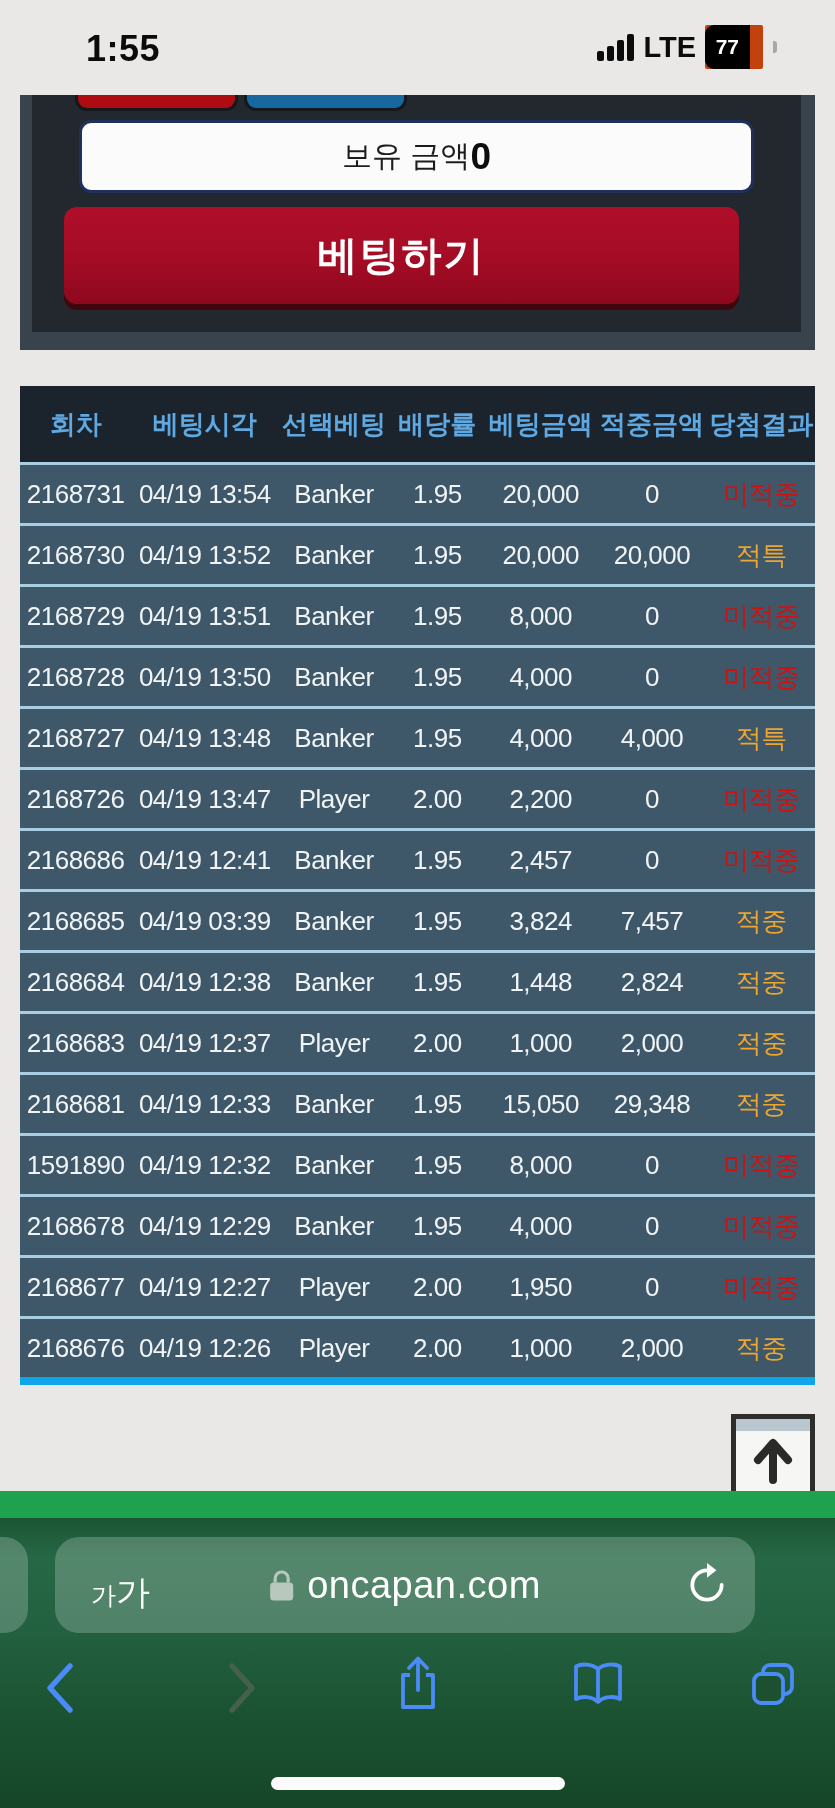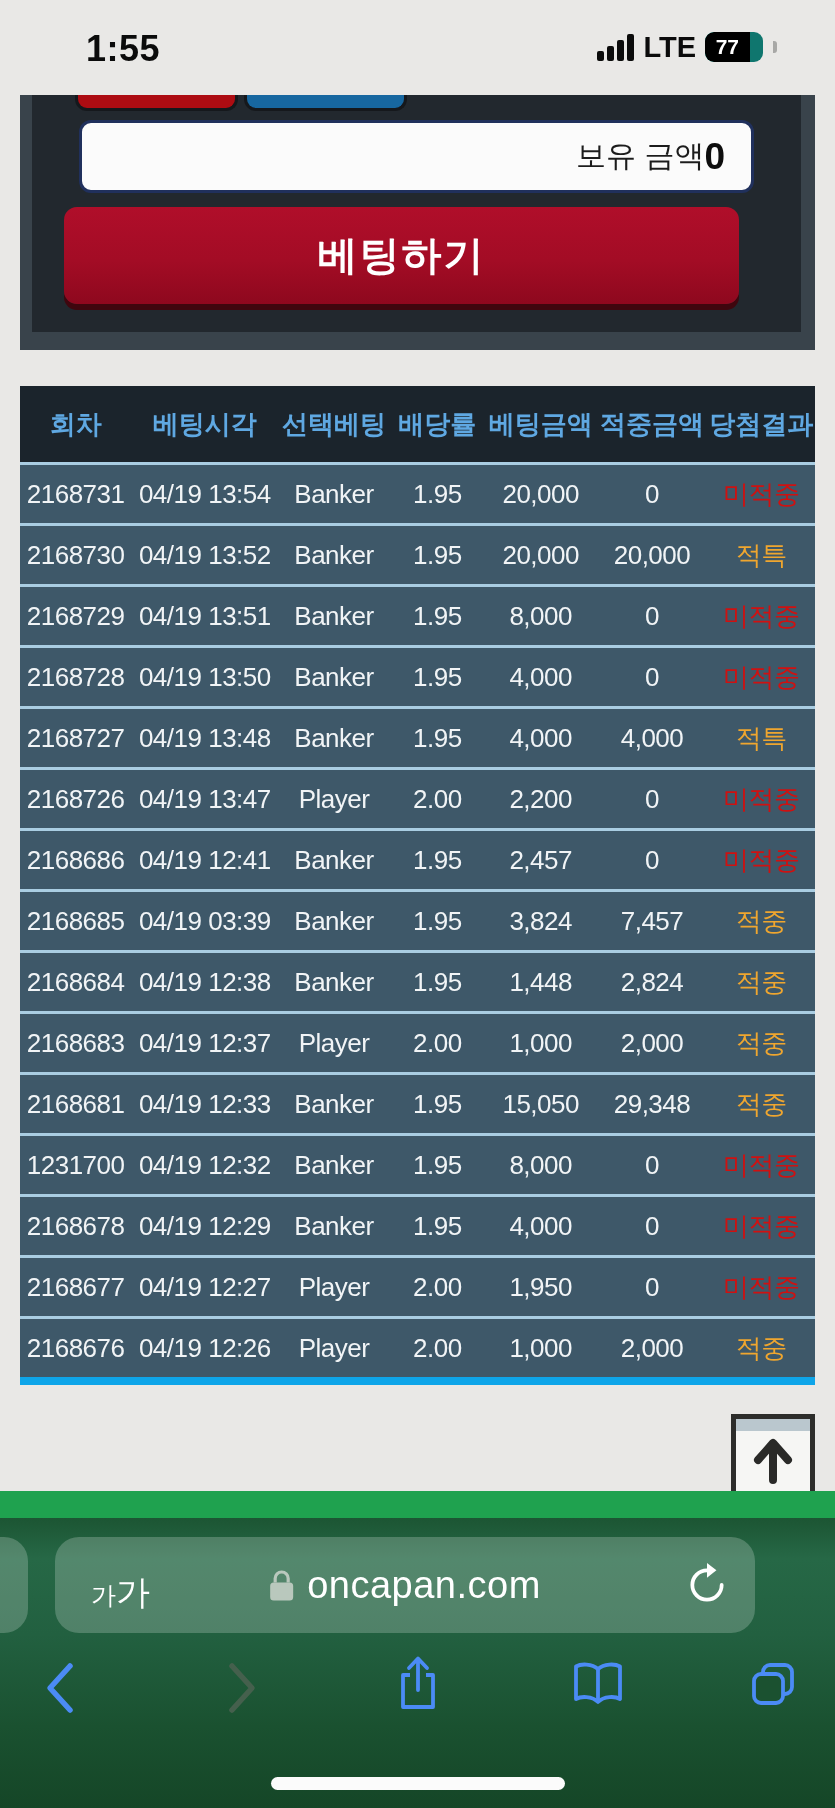--- a/index.html
+++ b/index.html
@@ -13,32 +13,32 @@
 
   
   .status-bar { position:absolute; top:0; left:0; width:835px; height:90px; }
   .sb-time { position:absolute; left:86px; top:28px; font-size:36px; font-weight:700; color:#0b0b0b; letter-spacing:0.5px; }
   .sb-right { position:absolute; right:58px; top:30px; display:flex; align-items:center; gap:9px; height:34px; }
   .signal { display:flex; align-items:flex-end; gap:3px; height:28px; }
   .signal i { display:block; width:7px; background:#0b0b0b; border-radius:2px; }
   .signal i:nth-child(1){height:10px}.signal i:nth-child(2){height:15px}
   .signal i:nth-child(3){height:21px}.signal i:nth-child(4){height:27px}
   .sb-lte { font-size:29px; font-weight:600; color:#0b0b0b; }
-  .battery { position:relative; width:58px; height:30px; border-radius:9px; background:#0f766e; overflow:hidden; }
+  .battery { position:relative; width:58px; height:44px; border-radius:2px; background:#c2410c; overflow:hidden; }
   .battery-fill { position:absolute; left:0; top:0; bottom:0; background:#000; border-radius:9px 0 0 9px; }
   .battery-num { position:absolute; left:0; top:0; bottom:0; width:77%; display:flex; align-items:center; justify-content:center; color:#fff; font-size:21px; font-weight:700; }
   .battery-nub { width:4px; height:12px; background:#a8a8a6; border-radius:0 3px 3px 0; margin-left:1px; }
 
   
   .bet-panel { position:absolute; left:20px; top:95px; width:795px; height:255px; background:#39434b; }
   .panel-inner { position:absolute; left:12px; right:14px; top:0; bottom:18px; background:#22282e; }
   .stub-btn { position:absolute; top:0; height:16px; border:3px solid #15181c; border-top:none; border-radius:0 0 12px 12px; }
   .stub-red { left:43px; width:163px; background:#ad0c12; }
   .stub-blue { left:212px; width:163px; background:#1767a0; }
-  .balance-box { position:absolute; left:47px; top:25px; width:675px; height:73px; background:#fbfbfb; border:3px solid #20305c; border-radius:12px; display:flex; align-items:center; justify-content:flex-end; padding:0 26px; }
+  .balance-box { position:absolute; left:47px; top:25px; width:675px; height:73px; background:#fbfbfb; border:3px solid #20305c; border-radius:12px; display:flex; align-items:center; justify-content:center; padding:0 26px; }
   .balance-label { font-size:30px; color:#1c1c1c; font-weight:500; }
   .balance-value { font-size:37px; color:#0d0d0d; font-weight:700; }
   .bet-button { position:absolute; left:32px; top:112px; width:675px; height:97px; background:linear-gradient(180deg,#b00e2a 0%,#a30c25 55%,#8e081e 100%); border:none; border-radius:13px; box-shadow:0 6px 0 #3f060e; color:#fff; font-size:40px; font-weight:700; font-family:inherit; letter-spacing:2px; cursor:pointer; }
 
   
   .history-table { position:absolute; left:20px; top:386px; width:795px; border-collapse:separate; border-spacing:0; table-layout:fixed; border-bottom:8px solid #0ea5e9; }
   .history-table col.c1{width:14%} .history-table col.c2{width:18.5%}
   .history-table col.c3{width:14%} .history-table col.c4{width:12%}
   .history-table col.c5{width:14%} .history-table col.c6{width:14%}
   .history-table col.c7{width:13.5%}
@@ -220,21 +220,21 @@
       <tr>
         <td>2168681</td>
         <td>04/19 12:33</td>
         <td>Banker</td>
         <td>1.95</td>
         <td>15,050</td>
         <td>29,348</td>
         <td class="result-hit">적중</td>
       </tr>
       <tr>
-        <td>1231700</td>
+        <td>1591890</td>
         <td>04/19 12:32</td>
         <td>Banker</td>
         <td>1.95</td>
         <td>8,000</td>
         <td>0</td>
         <td class="result-miss">미적중</td>
       </tr>
       <tr>
         <td>2168678</td>
         <td>04/19 12:29</td>

